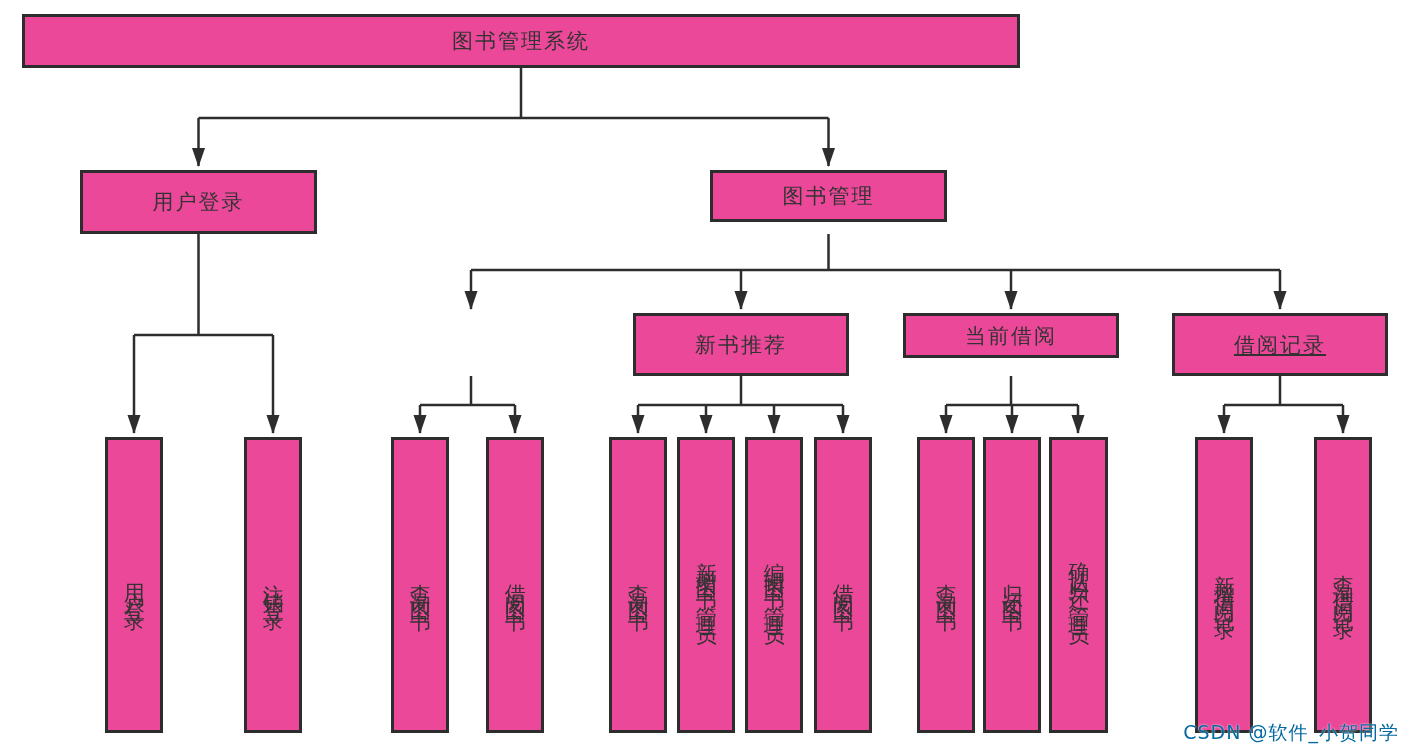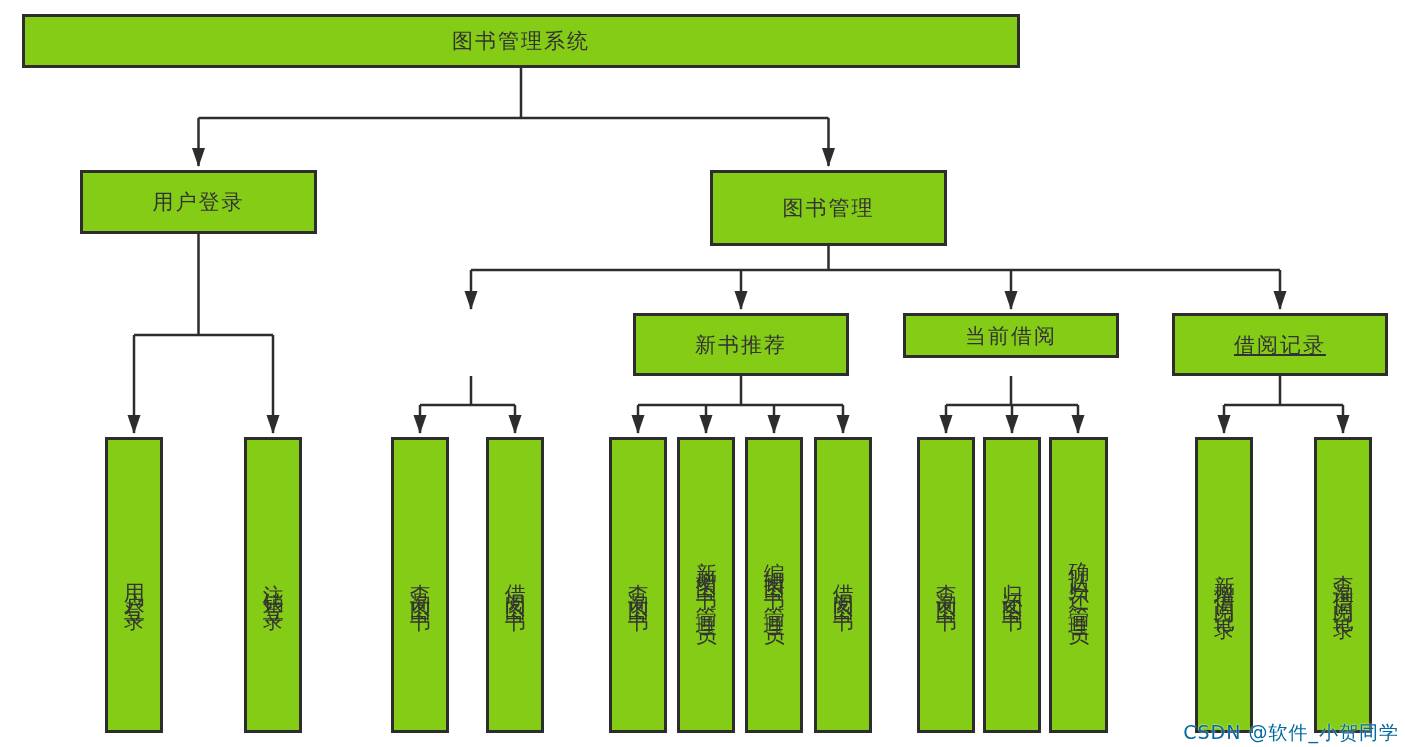--- a/index.html
+++ b/index.html
@@ -4,21 +4,21 @@
 <style>
   html,body { margin:0; padding:0; background:#ffffff; }
   body { font-family:"DejaVu Sans","Liberation Sans",sans-serif; }
   .canvas {
     position:relative; width:1405px; height:747px; background:#ffffff;
     overflow:hidden;
   }
   .wires { position:absolute; left:0; top:0; z-index:0; }
   .node {
     position:absolute; box-sizing:border-box;
-    background:#84cc16; border:3px solid #2d2d2d;
+    background:#ec4899; border:3px solid #2d2d2d;
     display:flex; align-items:center; justify-content:center;
     color:#333333; z-index:1;
   }
   .hnode { font-size:21px; letter-spacing:2px; white-space:nowrap; }
   .vnode .vtext {
     writing-mode:vertical-rl; text-orientation:mixed;
     font-size:21px; letter-spacing:9px; line-height:1.25; color:#333333;
   }
   .watermark {
     position:absolute; right:6px; bottom:1px; z-index:2;
@@ -74,21 +74,21 @@
     </g>
   </svg>
 
   <div class="node hnode" style="left:22px; top:14px; width:998px; height:54px;">
     <span>图书管理系统</span>
   </div>
 
   <div class="node hnode" style="left:80px; top:170px; width:237px; height:64px;">
     <span>用户登录</span>
   </div>
-  <div class="node hnode" style="left:710px; top:170px; width:237px; height:76px;text-align:center;">
+  <div class="node hnode" style="left:710px; top:170px; width:237px; height:52px;text-align:center;">
     <span>图书管理</span>
   </div>
 
   <div class="node hnode" style="left:633px; top:313px; width:216px; height:63px;">
     <span>新书推荐</span>
   </div>
   <div class="node hnode" style="left:903px; top:313px; width:216px; height:45px;">
     <span>当前借阅</span>
   </div>
   <div class="node hnode" style="left:1172px; top:313px; width:216px; height:63px;text-decoration:underline;">

